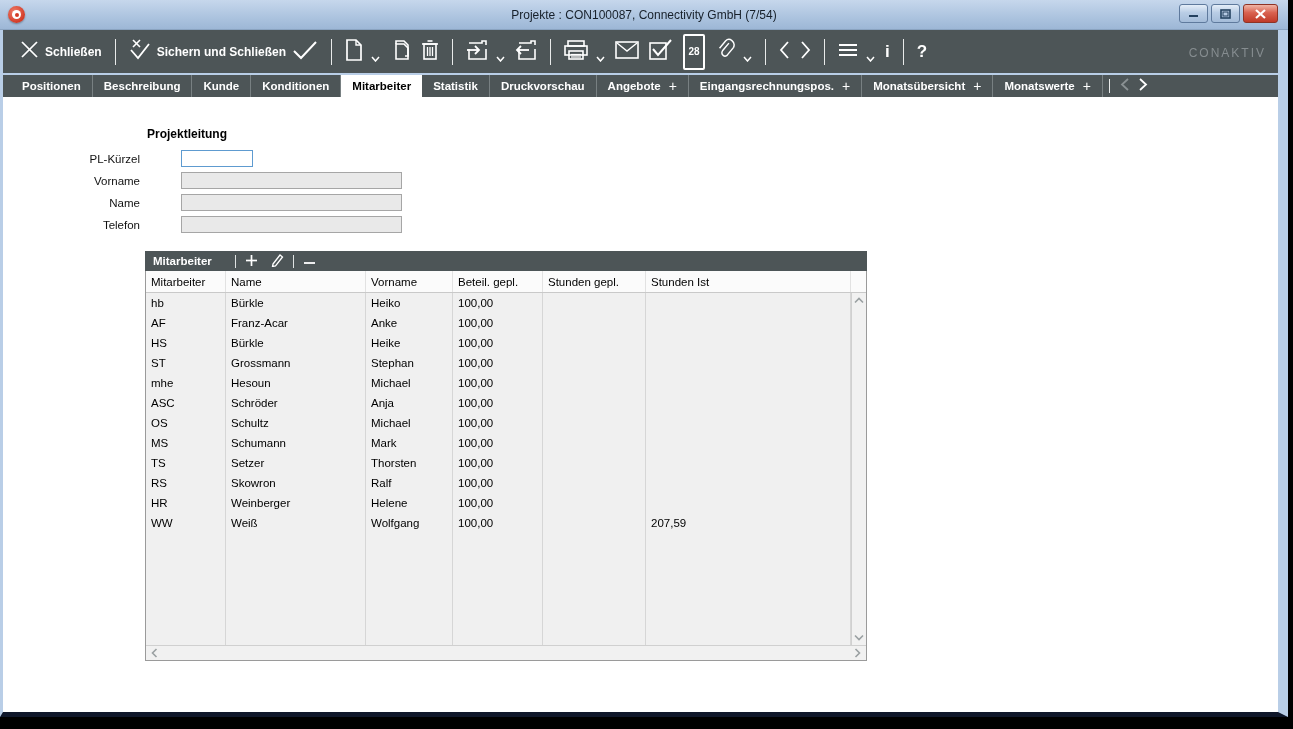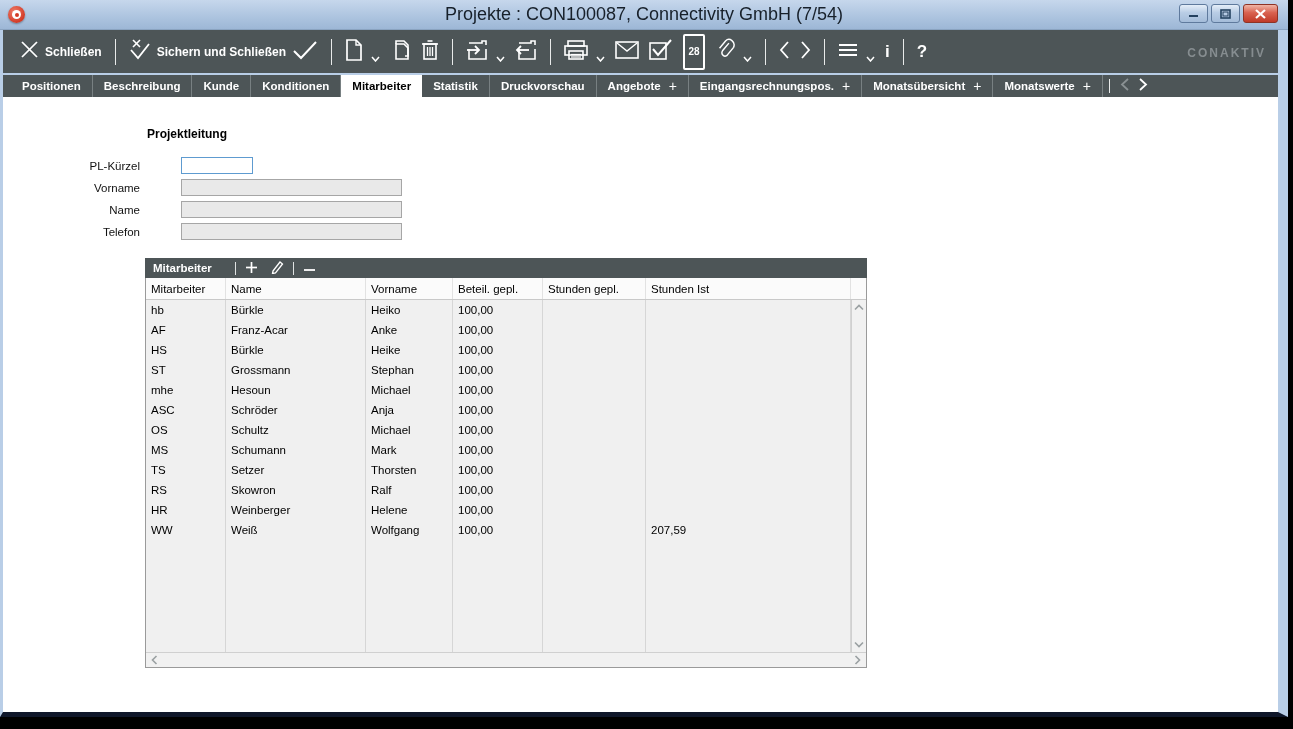--- a/index.html
+++ b/index.html
@@ -7,52 +7,52 @@
   body { font-family:"Liberation Sans", sans-serif; background:#000; position:relative; overflow:hidden; }
 
   .screen { position:absolute; top:0; left:0; width:1293px; height:729px; background:#000; }
   .window { position:absolute; top:0; left:0; width:1288px; height:717px; display:flex; flex-direction:column; background:#fff; }
 
   
   .titlebar { height:30px; flex:0 0 30px; background:linear-gradient(#c6d7ec, #aec5e0 55%, #9db7d6); position:relative; display:flex; align-items:center; border-bottom:1px solid #8aa3c0; }
   .app-icon { width:17px; height:17px; margin-left:8px; border-radius:50%; background:radial-gradient(circle at 38% 34%, #ef7d6a, #d33b27 70%); position:relative; box-shadow:0 1px 2px rgba(0,0,0,.35); }
   .app-icon::before { content:""; position:absolute; left:4px; top:4px; width:9px; height:9px; border-radius:50%; background:#fff; }
   .app-icon::after { content:""; position:absolute; left:6.5px; top:6.5px; width:4px; height:4px; border-radius:50%; background:#d33b27; }
-  .title-text { position:absolute; left:0; right:0; text-align:center; font-size:18px; color:#17202a; }
+  .title-text { position:absolute; left:0; right:0; text-align:center; font-size:12px; color:#17202a; }
   .win-controls { position:absolute; right:10px; top:4px; display:flex; gap:3px; }
   .win-btn { width:29px; height:19px; border:1px solid #5f7a9d; border-radius:3px; background:linear-gradient(#e5eef8,#b9cde5 45%,#a4bcd9); display:flex; align-items:center; justify-content:center; }
   .win-btn.close { width:35px; background:linear-gradient(#f0b5a6,#d96250 45%,#c03a28); border-color:#8e3325; }
   .win-btn svg { display:block; }
 
   
   .window-body { flex:1; display:flex; flex-direction:column; border-left:3px solid #b9cee7; border-right:10px solid #b9cee7; border-bottom:5px solid #0f172a; background:#fca5a5; min-height:0; }
 
   
   .toolbar { height:43px; flex:0 0 43px; background:#4d5557; display:flex; align-items:center; padding:0 12px; color:#fff; }
   .tb-item { display:flex; align-items:center; gap:6px; margin:0 5px; cursor:default; }
   .tb-label { font-size:12px; font-weight:bold; color:#fff; white-space:nowrap; }
   .tb-sep { width:1px; height:26px; background:#e8eaea; margin:0 8px; }
   .chev { margin-left:2px; margin-top:10px; }
   .tb-glyph { font-size:17px; font-weight:bold; color:#fff; line-height:1; }
   .cal-box { width:22px; height:36px; border:2px solid #fff; border-radius:2px; display:flex; align-items:center; justify-content:center; font-size:10px; font-weight:bold; color:#fff; }
-  .logo { margin-left:auto; font-size:17px; font-weight:bold; letter-spacing:2px; color:#868d90; font-variant:small-caps; }
+  .logo { margin-left:auto; font-size:17px; font-weight:normal; letter-spacing:2px; color:#868d90; font-variant:small-caps; }
 
   
   .tabbar { height:24px; flex:0 0 24px; background:#4d5557; border-top:2px solid #b9cee7; display:flex; align-items:stretch; padding-left:8px; }
   .tab-strip { display:flex;justify-content:space-between; }
   .tab { display:flex; align-items:center; padding:0 11px; color:#fff; font-size:11.5px; font-weight:bold; border-right:1px solid #788082; white-space:nowrap; cursor:default; }
   .tab.active { background:#fff; color:#000; border-right:none; }
   .tab-plus { margin-left:8px; font-size:14px; font-weight:normal; }
   .tab-scrollers { display:flex; align-items:center; margin-left:6px; gap:10px; }
   .tab-scroll-sep { width:1px; height:14px; background:#e8eaea; }
 
   
   .content { flex:1; background:#fff; min-height:0; overflow:hidden; font-size:11px; color:#000; }
 
-  .form-heading { margin:30px 0 16px 144px; font-size:12px; font-weight:bold; }
+  .form-heading { margin:30px 0 9px 144px; font-size:12px; font-weight:bold; }
   .form-rows { margin-top:9px; }
   .field-row { display:flex; align-items:center; margin-bottom:5px;gap:36px; }
   .field-label { width:137px; text-align:right; padding-right:0; font-size:11.5px; color:#111; }
   .field-input { margin-left:5px; height:17px; font-size:11px; padding:0 3px; font-family:"Liberation Sans",sans-serif; }
   .field-input.editable { width:72px; background:#fff; border:1px solid #5e9bd0; outline:none; }
   .field-input.readonly { width:221px; background:#e9e9e9; border:1px solid #a6a6a6; }
 
   
   .etable { margin:18px 0 0 142px; width:722px; height:410px; display:flex; flex-direction:column; }
   .etable-titlebar { height:20px; flex:0 0 20px; background:#4d5557; color:#fff; display:flex; align-items:center; padding:0 8px; }

